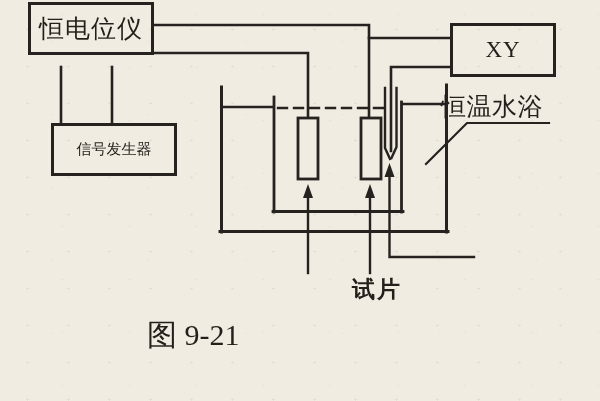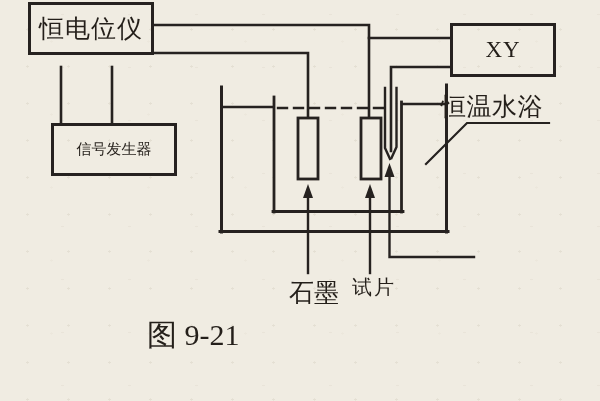--- a/index.html
+++ b/index.html
@@ -42,21 +42,21 @@
                      flex-direction: column; line-height: 24px; }
   .box-recorder .ln1 { font-size: 23px; letter-spacing: 1px; }
   .box-recorder .ln2 { font-size: 21px; letter-spacing: 1px; }
   .lbl {
     position: absolute;
     white-space: nowrap;
   }
   .lbl-bath     { left: 441px; top: 90px;  font-size: 25px; letter-spacing: 0.5px; font-family: Liberation Mono, monospace; }
   .lbl-sce      { left: 479px; top: 245px; font-size: 23px; letter-spacing: 1px; }
   .lbl-graphite { left: 289px; top: 276px; font-size: 25px; }
-  .lbl-specimen { left: 352px; top: 274px; font-size: 20px; letter-spacing: 2px; }
+  .lbl-specimen { left: 352px; top: 274px; font-size: 23px; letter-spacing: 2px; font-weight: bold; }
   .caption {
     position: absolute;
     left: 147px; top: 315px;
     font-size: 30px;
     display: flex;
     gap: 23px;
     white-space: nowrap;
     align-items: center;
   }
 </style>
@@ -112,21 +112,20 @@
     <span>信号发生器</span>
   </div>
 
   <div class="box box-recorder">
     <span class="ln1">XY</span>
   </div>
 
   <div class="lbl lbl-bath">恒温水浴</div>
 
 
-  <div class="lbl lbl-graphite">石墨</div>
 
   <div class="lbl lbl-specimen">试片</div>
 
   <div class="caption">
     <span>图 9-21</span>
   </div>
 
 </div>
 
 </body></html>

